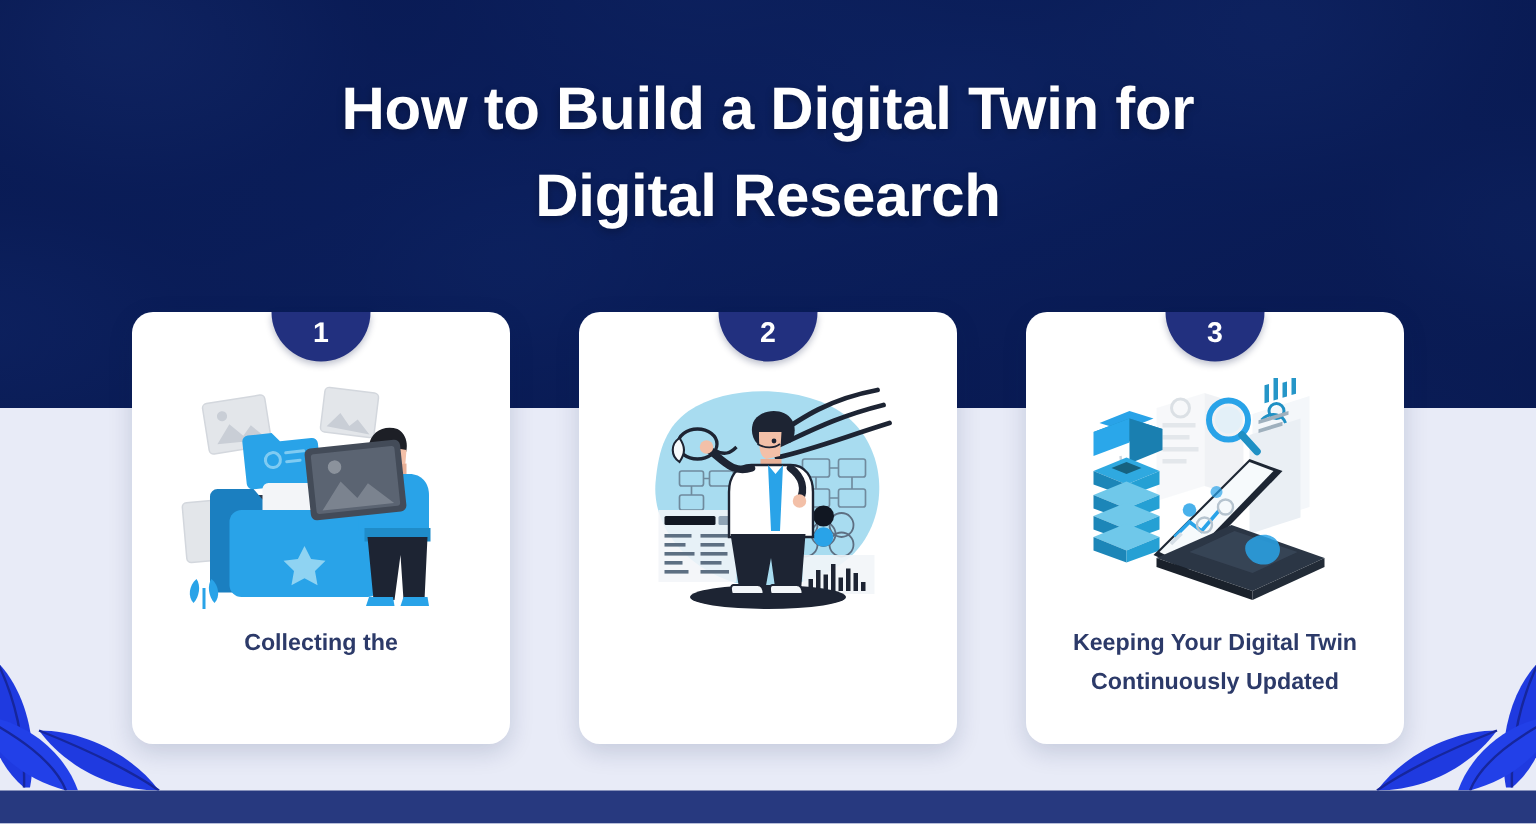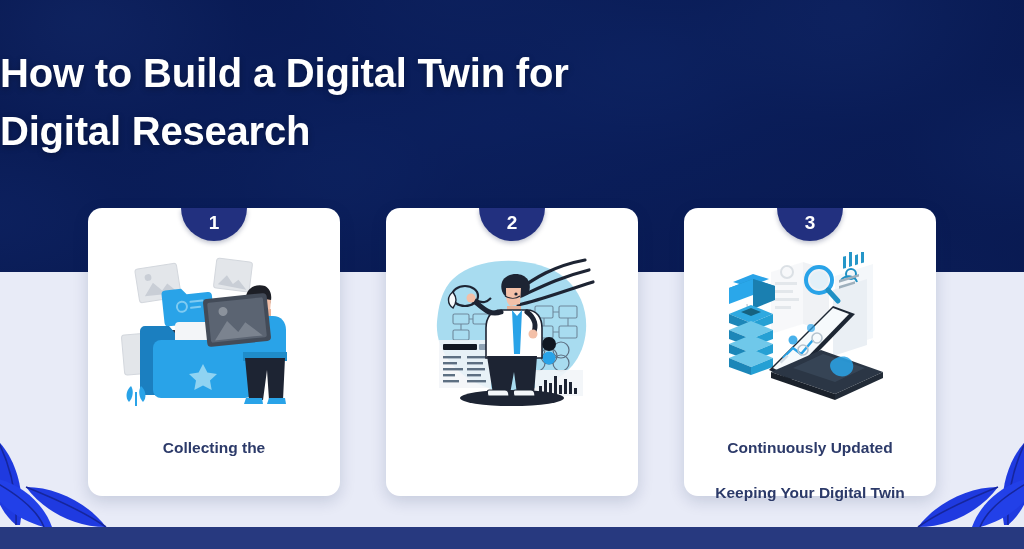--- a/index.html
+++ b/index.html
@@ -47,21 +47,21 @@
   }
 
   
   .leaves { position:absolute; bottom:22px; width:150px; height:120px; }
   .leaves.left  { left:-14px; }
   .leaves.right { right:-14px; transform:scaleX(-1); }
 
   
   .title {
     position:absolute; left:0; top:44px; width:1024px;
-    text-align:left; color:#ffffff;
+    text-align:center; color:#ffffff;
     font-size:40px; font-weight:bold; line-height:1.45;
     letter-spacing:-0.2px;
     text-shadow:0 2px 6px rgba(0,0,0,.28);
   }
   .title .ln { display:block; }
 
   
   .cards {
     position:absolute; left:88px; top:208px;
     width:848px; height:288px;
@@ -92,21 +92,21 @@
     width:190px; height:160px;
     display:flex; align-items:center; justify-content:center;
   }
   .caption {
     margin-top:4px;
     width:230px;
     text-align:center;
     color:#2c3a69;
     font-size:15.5px; font-weight:bold; line-height:1.65;
   }
-  .caption .ln { display:block;margin-top:19px; }
+  .caption .ln { display:block; }
 </style>
 </head>
 <body>
 
 <div class="stage">
 
   <div class="bg-lower"></div>
 
   <div class="bg-hero">
     <div class="bg-hero-tex"></div>
@@ -409,21 +409,21 @@
             <path d="M56 120 l64 22 l48 -22 l-62 -22 z" fill="#2b3645"></path>
             <path d="M56 120 l64 22 l0 6 l-64 -22 z" fill="#1a212b"></path>
             <path d="M168 120 l-48 22 l0 6 l48 -22 z" fill="#222b37"></path>
             <path d="M78 116 l42 14 l30 -14 l-42 -14 z" fill="#3c4a5c" opacity=".7"></path>
           </g>
 
           <path d="M118 108 c8 -6 18 -4 20 4 c2 8 -6 14 -14 12 c-8 -2 -12 -12 -6 -16 z" fill="#29a3e8" opacity=".85"></path>
         </svg>
       </div>
       <div class="caption">
+        <span class="ln">Keeping Your Digital Twin</span>
         <span class="ln">Continuously Updated</span>
-        <span class="ln">Keeping Your Digital Twin</span>
       </div>
     </div>
 
   </div>
 
   <div class="bg-footer"></div>
 </div>
 
 </body></html>

